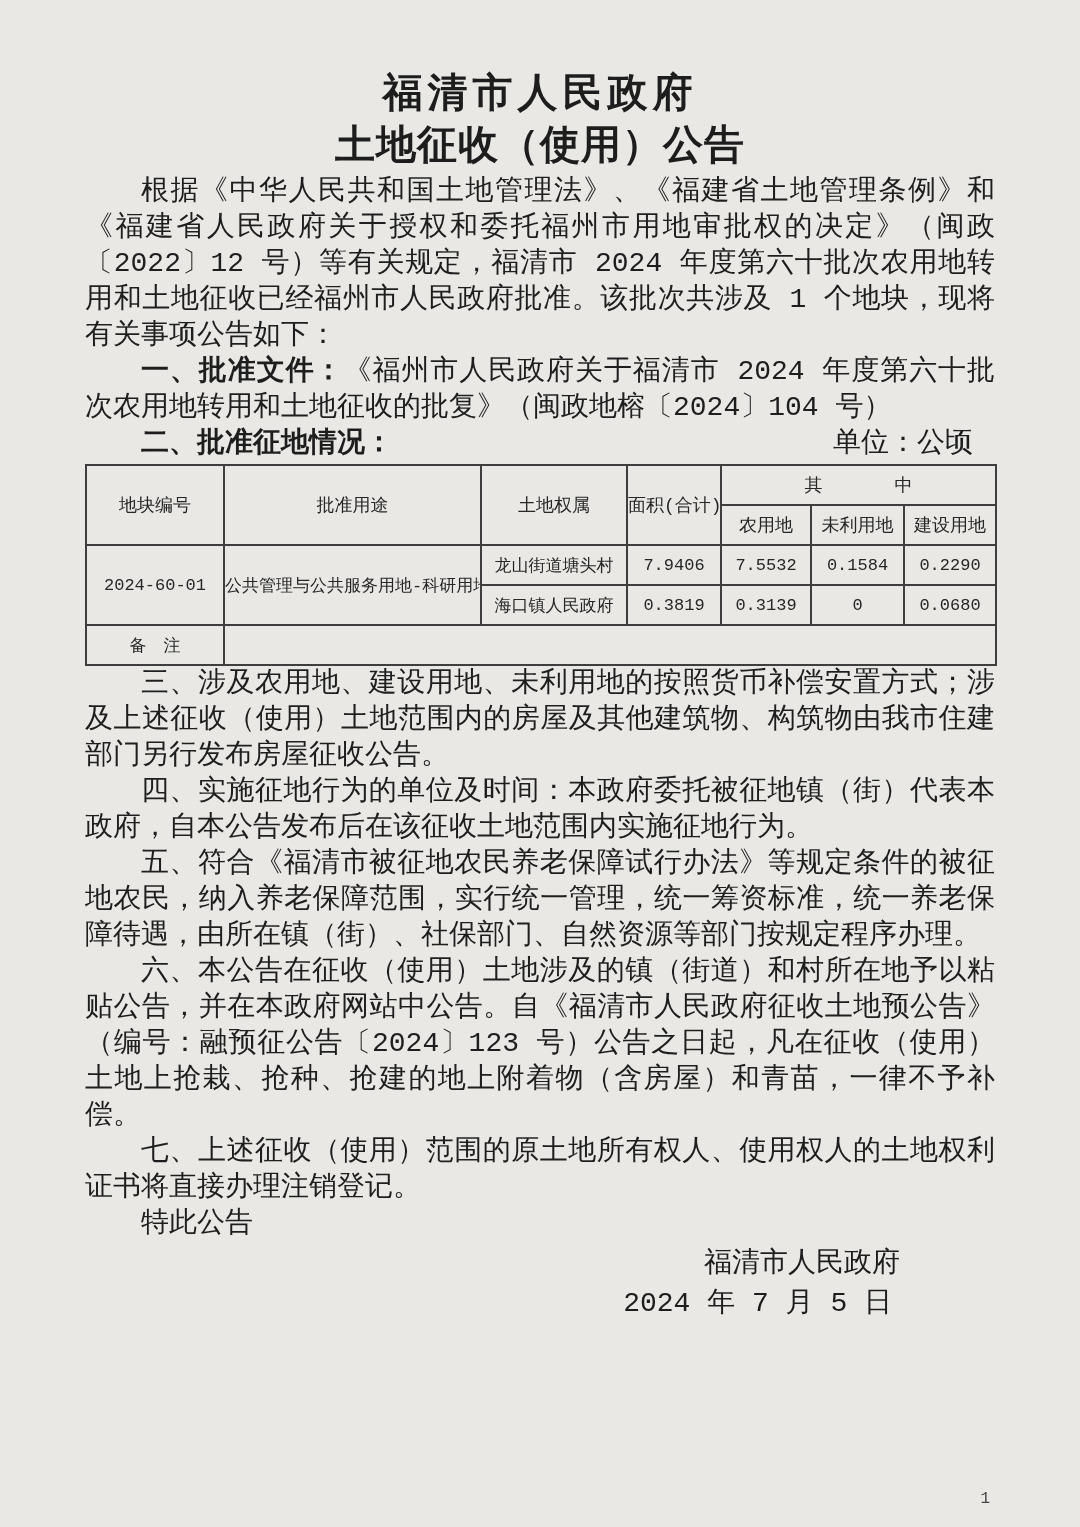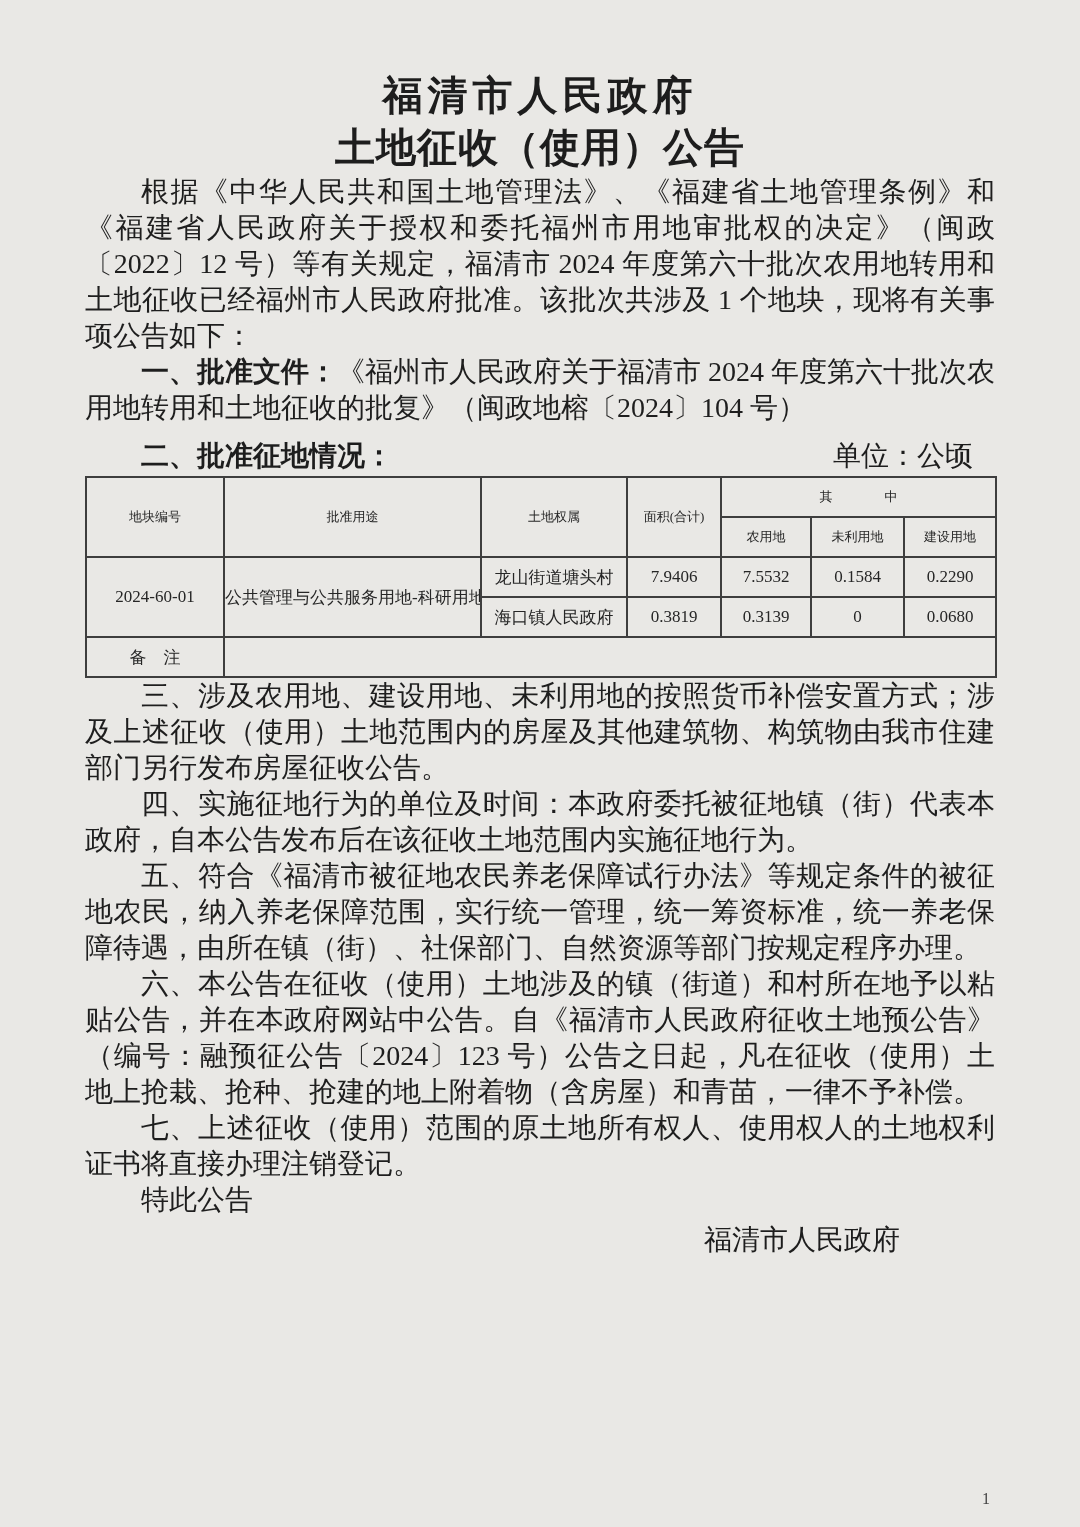--- a/index.html
+++ b/index.html
@@ -2,21 +2,21 @@
 <html><head>
 <meta charset="utf-8">
 <style>
   html,body { margin:0; padding:0; }
   body { background:#d8d8d6; }
   .page {
     position:relative;
     width:1080px; height:1527px;
     margin:0 auto;
     background:#e9e8e5;
-    font-family:Liberation Serif, serif;
+    font-family:Liberation Mono, monospace;
     color:#1d1d1d;
     overflow:hidden;
     box-sizing:border-box;
   }
   .content { padding:70px 85px 0 85px; }
 
   .title1 {
     text-align:center; font-size:40px; line-height:52px;
     font-weight:600; letter-spacing:5px; margin:0;
   }
@@ -32,33 +32,33 @@
   p.body {
     font-size:28px; line-height:36px; margin:0;
     text-align:justify; text-indent:2em; color:#1e1e1e;
   }
   .b { font-weight:bold; }
 
   .unit-row {
     display:flex; justify-content:space-between; align-items:flex-end;
     font-size:28px; line-height:36px;
   }
-  .unit-row .left { font-weight:bold; padding-left:56px;margin-top:12px; }
+  .unit-row .left { font-weight:bold; padding-left:56px; }
   .unit-row .right { padding-right:22px; }
 
   table.land {
     width:910px; border-collapse:collapse; table-layout:fixed;
     text-align:center; color:#262626; margin-top:2px;
   }
   table.land th, table.land td {
     border:2px solid #3e3e3e; font-weight:normal; padding:0;
     overflow:hidden; white-space:nowrap;
   }
   table.land tr { height:40px; }
-  table.land th { font-size:13px; }
+  table.land th { font-size:18px; }
   table.land td { font-size:17px; }
   td.usage-cell { font-size:15px; }
   td.remark-cell { font-size:17px; }
 
   .gap-before { margin-top:38px; }
 
   .closing { margin-top:0; }
   .sig-name  { text-align:right; font-size:28px; line-height:40px; padding-right:95px; margin:2px 0 0 0; }
   .sig-date  { text-align:right; font-size:28px; line-height:40px; padding-right:103px; margin:0; }
 
@@ -132,16 +132,17 @@
       </table>
 
     <p class="body gap-before">三、涉及农用地、建设用地、未利用地的按照货币补偿安置方式；涉及上述征收（使用）土地范围内的房屋及其他建筑物、构筑物由我市住建部门另行发布房屋征收公告。</p>
     <p class="body">四、实施征地行为的单位及时间：本政府委托被征地镇（街）代表本政府，自本公告发布后在该征收土地范围内实施征地行为。</p>
     <p class="body">五、符合《福清市被征地农民养老保障试行办法》等规定条件的被征地农民，纳入养老保障范围，实行统一管理，统一筹资标准，统一养老保障待遇，由所在镇（街）、社保部门、自然资源等部门按规定程序办理。</p>
     <p class="body">六、本公告在征收（使用）土地涉及的镇（街道）和村所在地予以粘贴公告，并在本政府网站中公告。自《福清市人民政府征收土地预公告》（编号：融预征公告〔2024〕123 号）公告之日起，凡在征收（使用）土地上抢栽、抢种、抢建的地上附着物（含房屋）和青苗，一律不予补偿。</p>
     <p class="body">七、上述征收（使用）范围的原土地所有权人、使用权人的土地权利证书将直接办理注销登记。</p>
     <p class="body closing">特此公告</p>
 
     <p class="sig-name">福清市人民政府</p>
+    <p class="sig-date">2024 年 7 月 5 日</p>
   </div>
 
   <div class="page-number">1</div>
 </div>
 
 </body></html>

